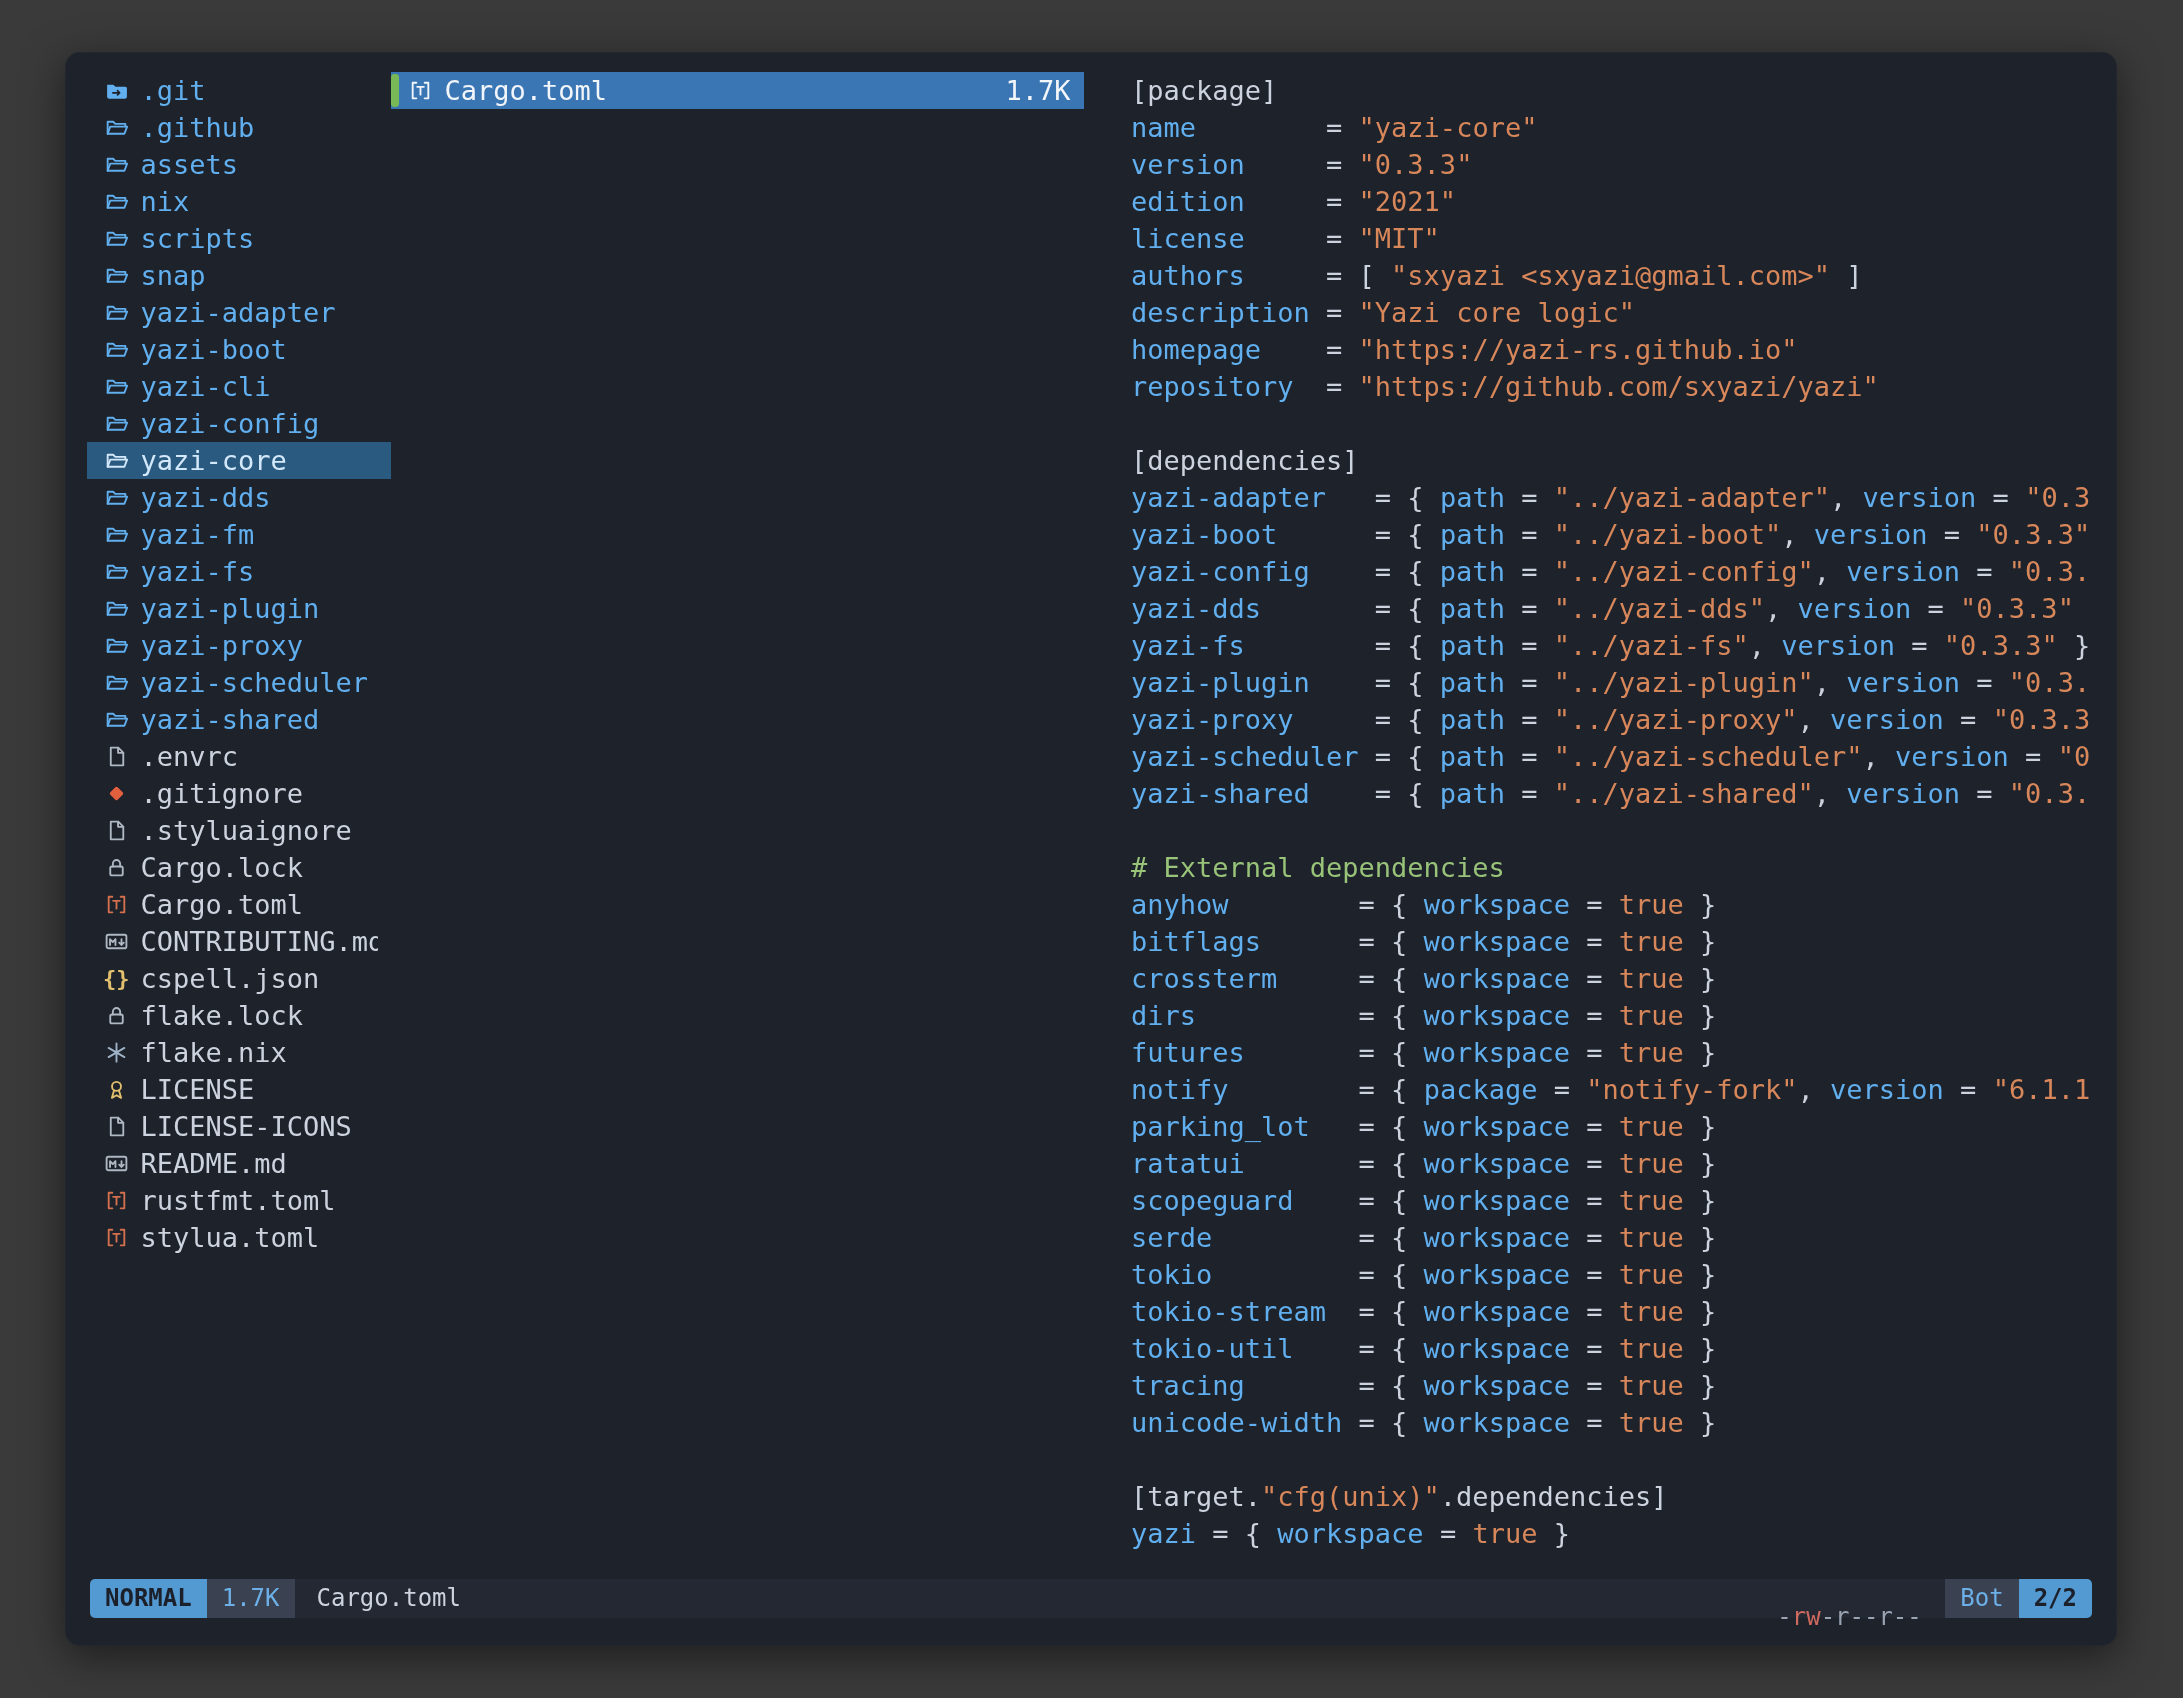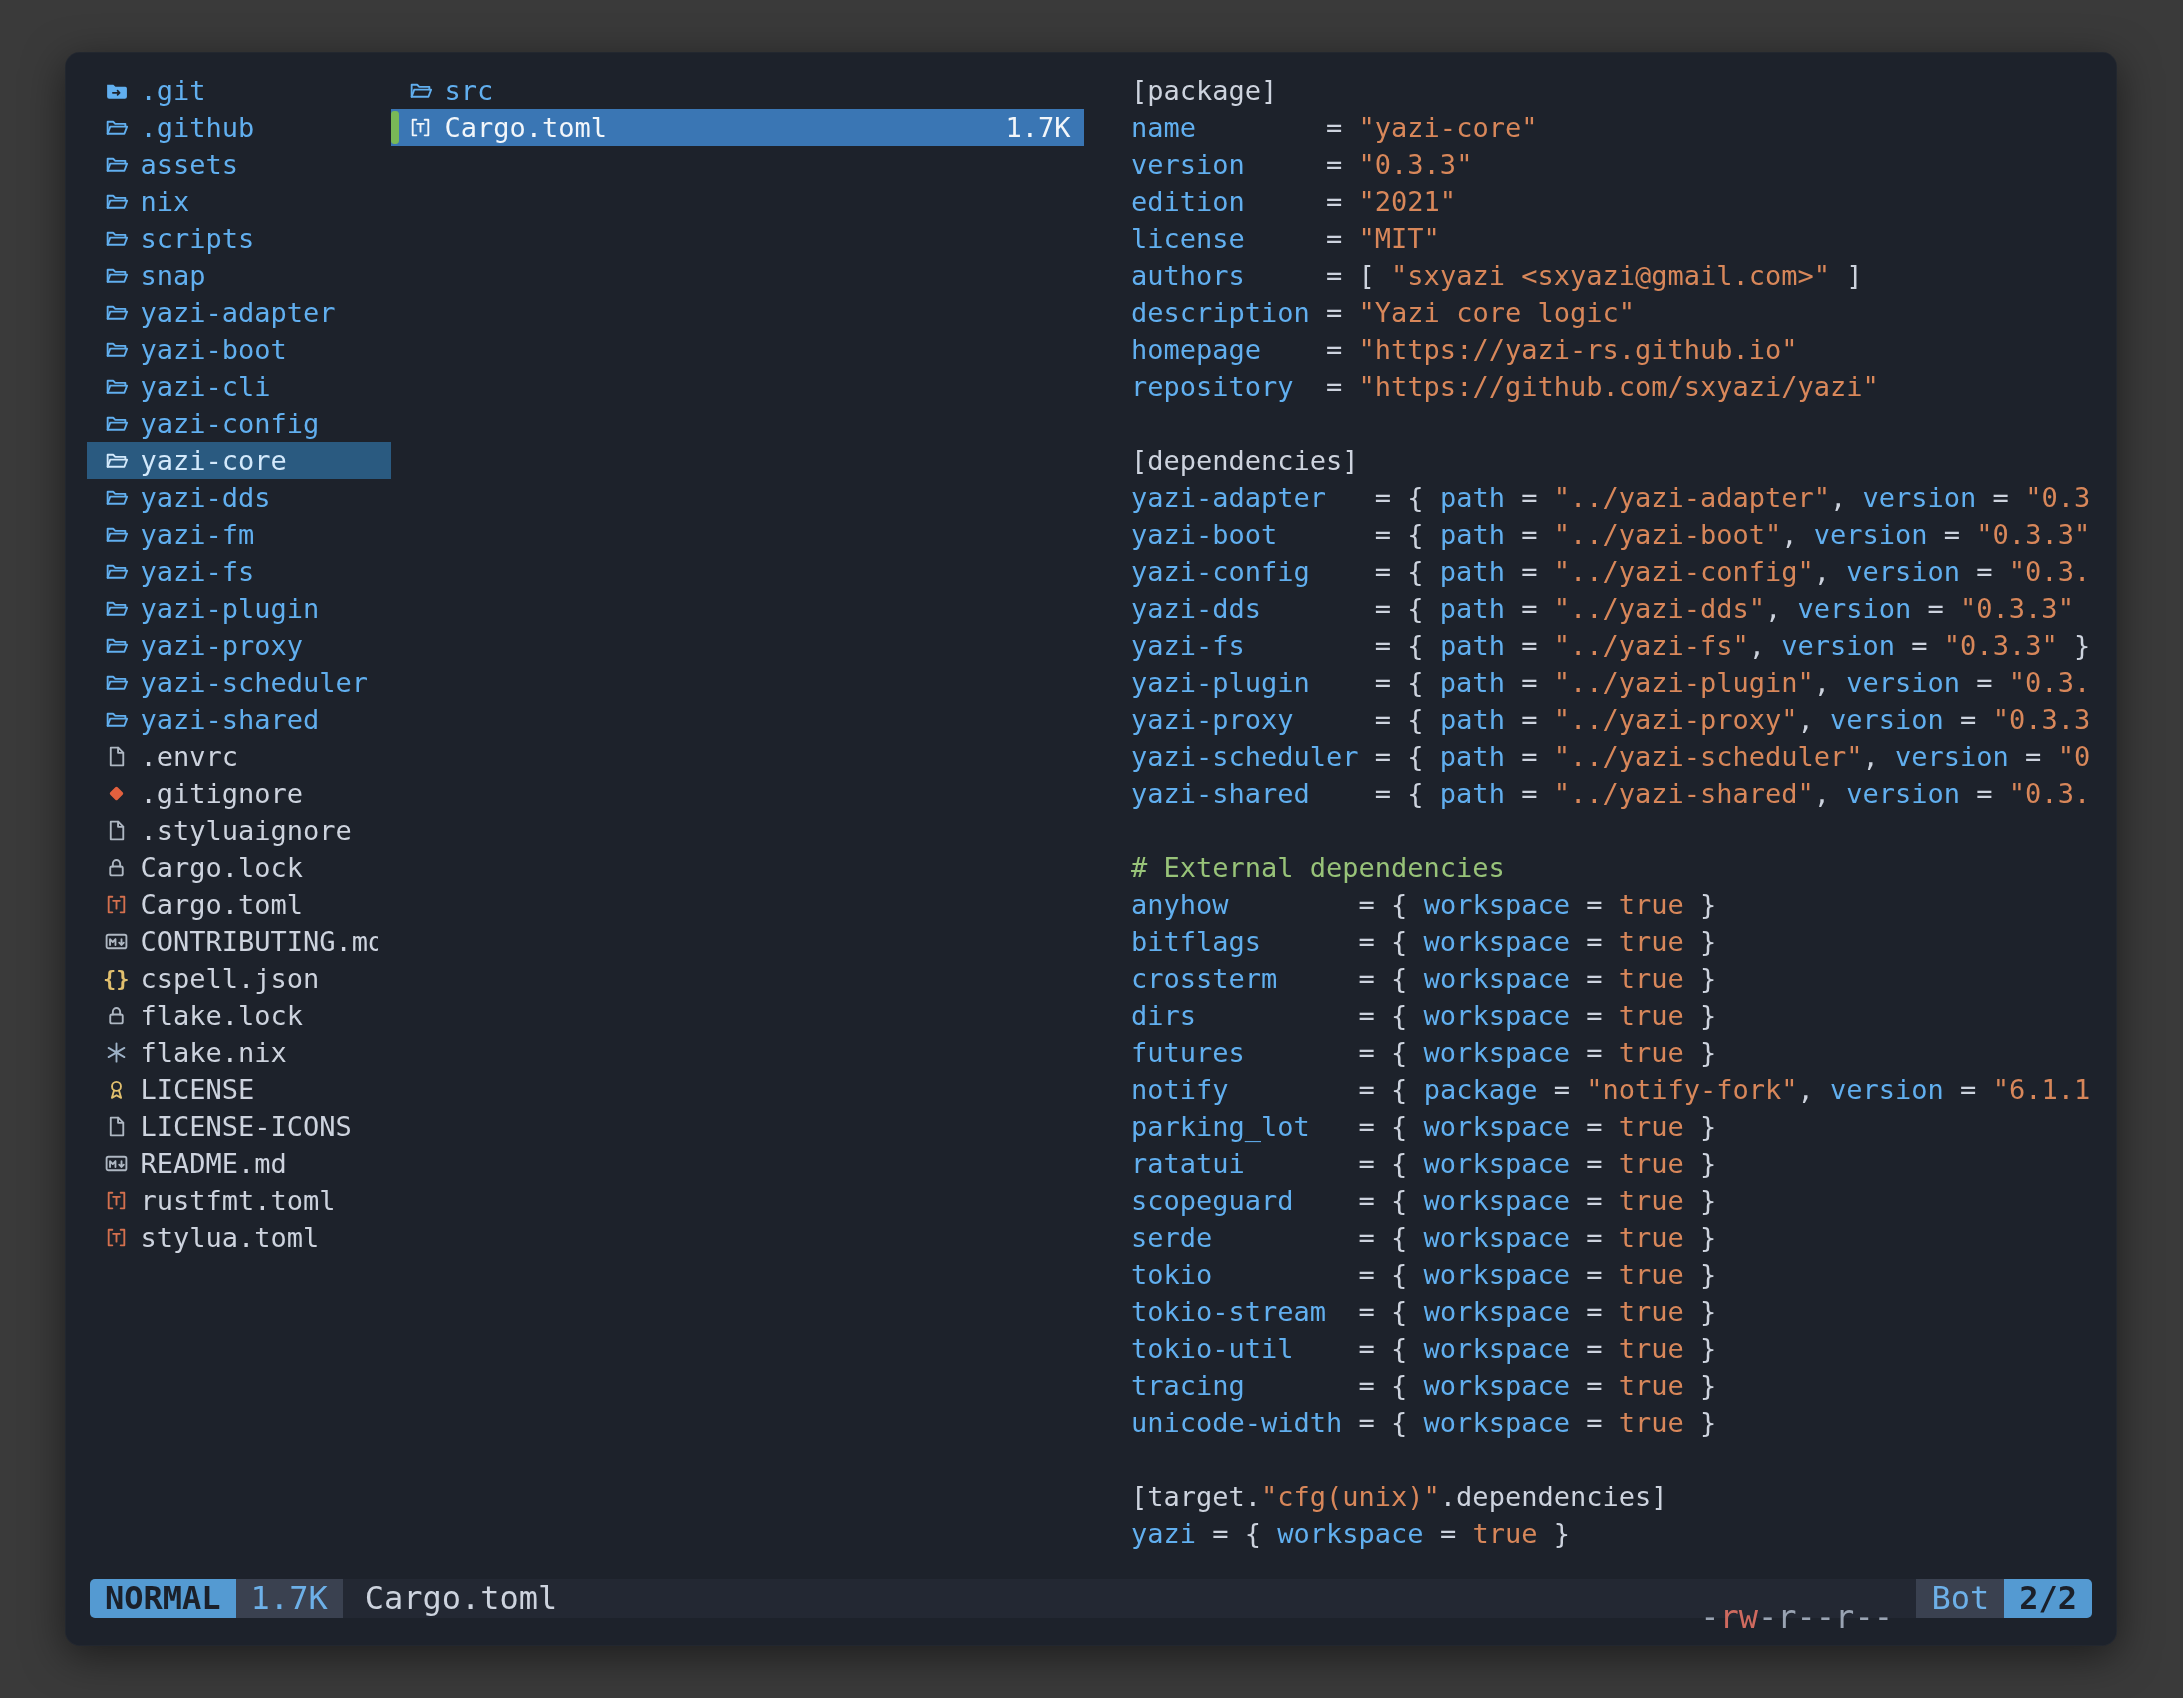--- a/index.html
+++ b/index.html
@@ -35,21 +35,21 @@
   .row.sel-parent{background:var(--parent-sel-bg);}
   .row.sel-parent .label{color:var(--parent-sel-fg);}
   .row.sel-hover{background:var(--hover-bg);}
   .row.sel-hover .label,.row.sel-hover .size{color:var(--hover-fg);}
   .marker{position:absolute;left:0;top:1.7px;bottom:1.7px;width:7.6px;background:var(--marker-green);border-radius:3.4px;}
   .pline{height:37px;line-height:37px;white-space:pre;}
   .tk-p{color:var(--text);} .tk-k{color:var(--blue);} .tk-s{color:var(--orange);} .tk-c{color:var(--green);text-align:center;}
   .statusbar{
     position:absolute;left:25px;right:25px;bottom:28.5px;height:39px;
     background:var(--bar-bg);border-radius:5px;display:flex;align-items:center;
-    font-size:32px;
+    font-size:24px;
   }
   .badge{height:39px;display:flex;align-items:center;padding:0 15px;flex:none;}
   .badge.mode{background:var(--mode-bg);color:var(--mode-fg);font-weight:bold;border-radius:5px 0 0 5px;}
   .badge.szbadge{background:var(--badge-bg);color:var(--badge-fg);}
   .fname{margin-left:22px;color:var(--text);white-space:pre;}
   .spacer{flex:1 1 auto;}
   .perms{margin-right:23.5px;white-space:pre;margin-top:37px;}
   .perms .seg-dim{color:var(--dim);} .perms .seg-red{color:var(--red);}
   .badge.poslabel{background:var(--badge-bg);color:var(--badge-fg);}
   .badge.posvalue{background:var(--mode-bg);color:var(--mode-fg);font-weight:bold;border-radius:0 5px 5px 0;}
@@ -344,29 +344,20 @@
               <svg viewBox="0 0 24 24" width="25" height="25" fill="none" stroke="#d4704e" stroke-width="1.8" stroke-linecap="round" stroke-linejoin="round">
                 <path d="M8 4.5H4.5v15H8"></path>
                 <path d="M16 4.5h3.5v15H16"></path>
                 <path d="M8.8 8.5h6.4M12 8.5V16"></path>
               </svg>
             </span>
             <span class="label">stylua.toml</span>
           </div>
         </div>
       <div class="pane pane-middle" id="middle-pane">
-          <div class="row folder">
-            <span class="icon">
-              <svg viewBox="0 0 24 24" width="25" height="25" fill="none" stroke="#61afef" stroke-width="1.8" stroke-linecap="round" stroke-linejoin="round">
-                <path d="M3.5 18V6.5h5.3l2 2h9.7v2.3"></path>
-                <path d="M3.5 18l2.5-6.8h16.2L19.6 18z"></path>
-              </svg>
-            </span>
-            <span class="label">src</span>
-          </div>
           <div class="row file sel-hover">
             <span class="marker"></span>
             <span class="icon">
               <svg viewBox="0 0 24 24" width="25" height="25" fill="none" stroke="#f2f6fa" stroke-width="1.8" stroke-linecap="round" stroke-linejoin="round">
                 <path d="M8 4.5H4.5v15H8"></path>
                 <path d="M16 4.5h3.5v15H16"></path>
                 <path d="M8.8 8.5h6.4M12 8.5V16"></path>
               </svg>
             </span>
             <span class="label">Cargo.toml</span>

